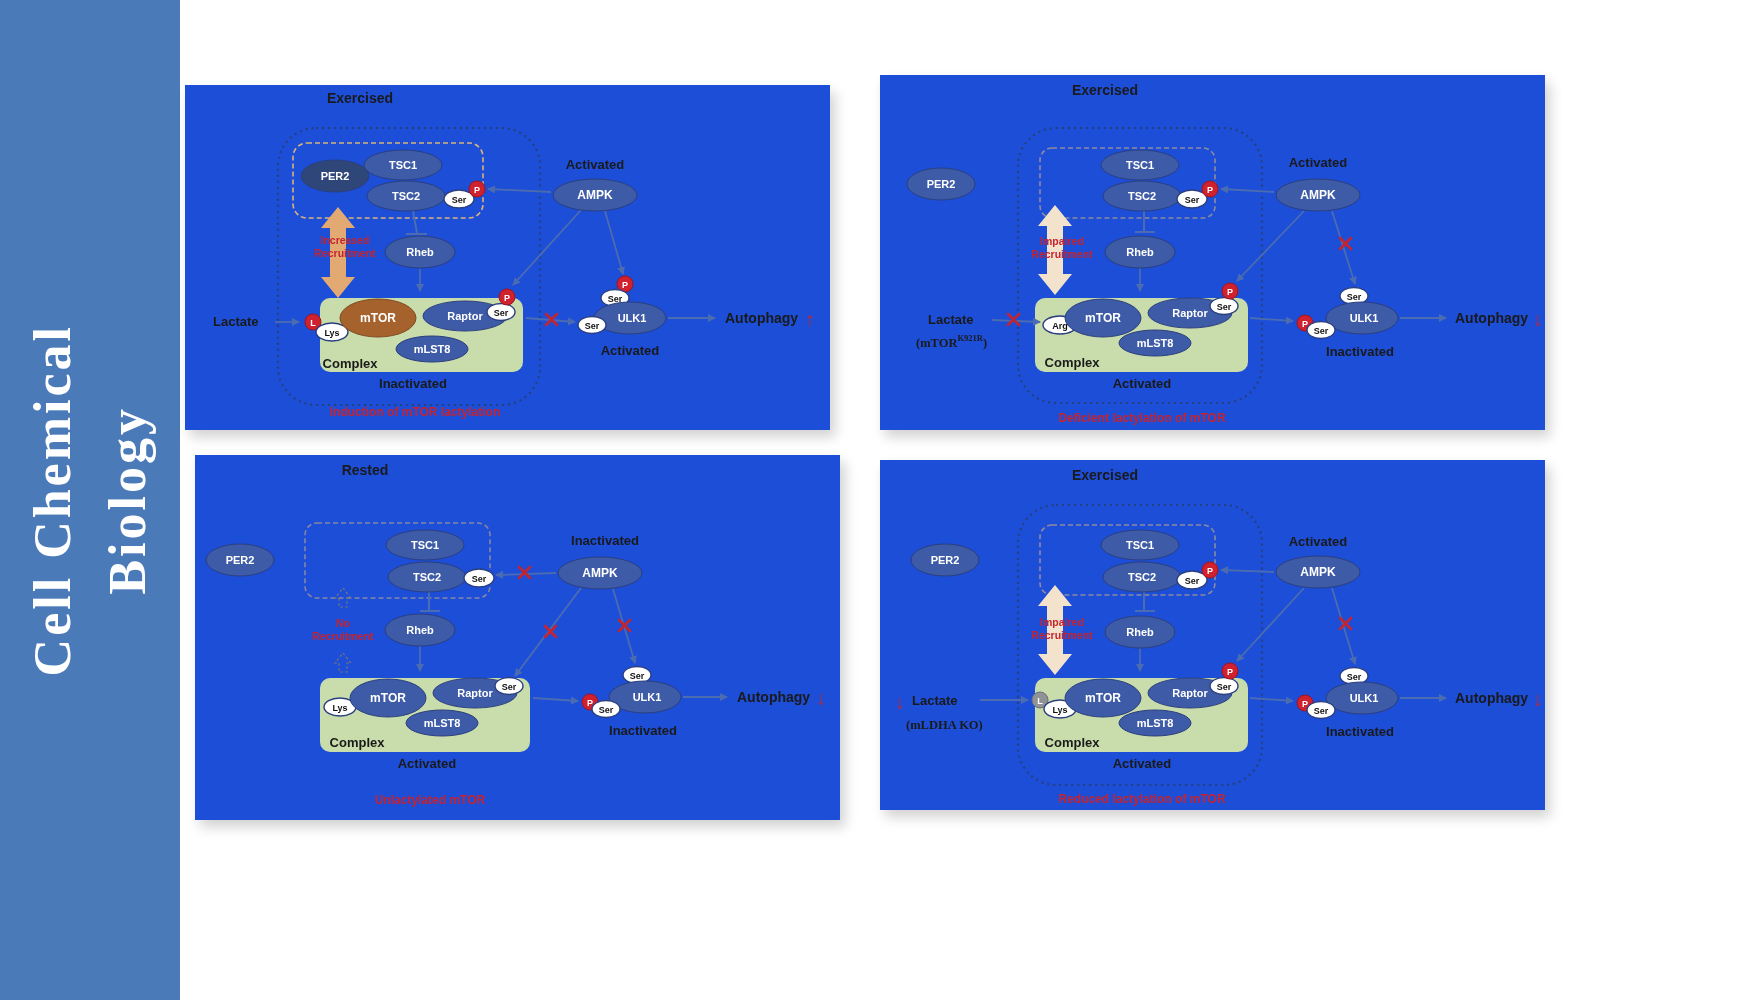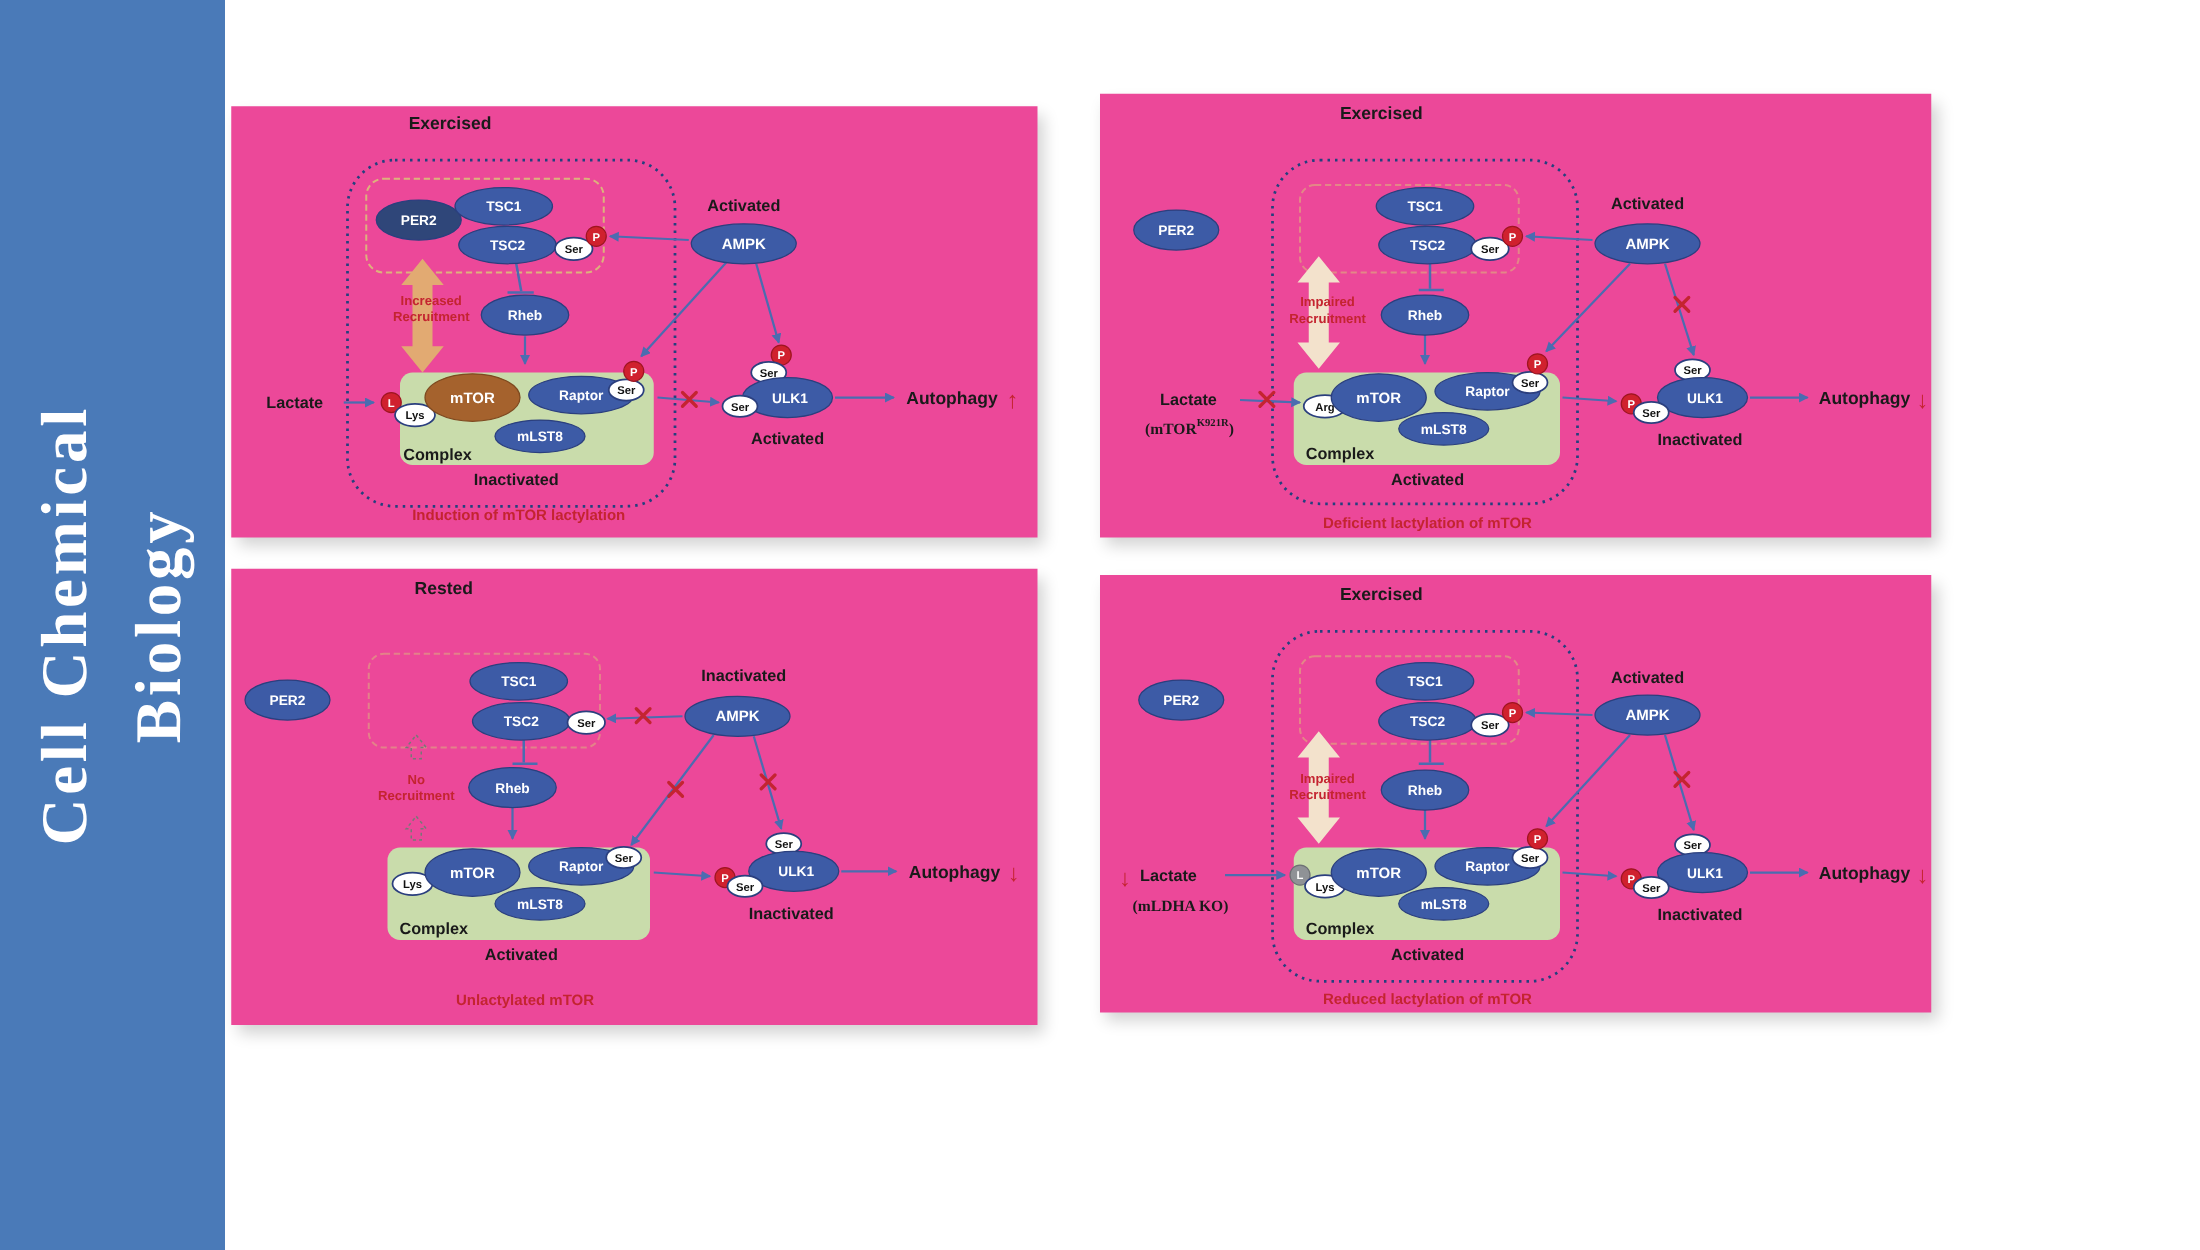--- a/index.html
+++ b/index.html
@@ -4,25 +4,25 @@
 <style>
   html,body{margin:0;padding:0;background:#ffffff;}
   .page{position:relative;width:1760px;height:1000px;background:#ffffff;overflow:hidden;
         font-family:"Liberation Sans",sans-serif;}
   .sidebar{position:absolute;left:0;top:0;width:180px;height:1000px;background:#4a7ab8;}
   .vtitle{position:absolute;inset:0;display:flex;flex-direction:row;justify-content:center;
           align-items:center;gap:16px;}
   .vline{writing-mode:vertical-rl;transform:rotate(180deg);color:#fff;
          font-family:"Liberation Serif",serif;font-weight:bold;font-size:52px;letter-spacing:3px;}
   .content{position:absolute;left:180px;top:0;width:1580px;height:1000px;background:#ffffff;}
-  .panel{position:absolute;background:#ec4899;box-shadow:5px 7px 12px rgba(0,0,0,.18);}
+  .panel{position:absolute;background:#1d4ed8;box-shadow:5px 7px 12px rgba(0,0,0,.18);}
   .panel svg{display:block;width:100%;height:100%;}
   .p1{left:5px;top:85px;width:645px;height:345px;}
   .p2{left:700px;top:75px;width:665px;height:355px;}
-  .p3{left:5px;top:455px;width:645px;height:365px;}
+  .p3{left:15px;top:455px;width:645px;height:365px;}
   .p4{left:700px;top:460px;width:665px;height:350px;}
 
   
   .nd{fill:#3d5ba6;stroke:#2b3f7e;stroke-width:1;}
   .nd-navy{fill:#2f4679;}
   .nd-brown{fill:#a5622d;stroke:#7e4a20;}
   .sw{fill:#ffffff;stroke:#2b3f7e;stroke-width:1.4;}
   .pc{fill:#d0212e;stroke:#9e1520;stroke-width:1;}
   .lc-red{fill:#d0212e;stroke:#9e1520;stroke-width:1;}
   .lc-gray{fill:#8f9296;stroke:#6d7074;stroke-width:1;}

